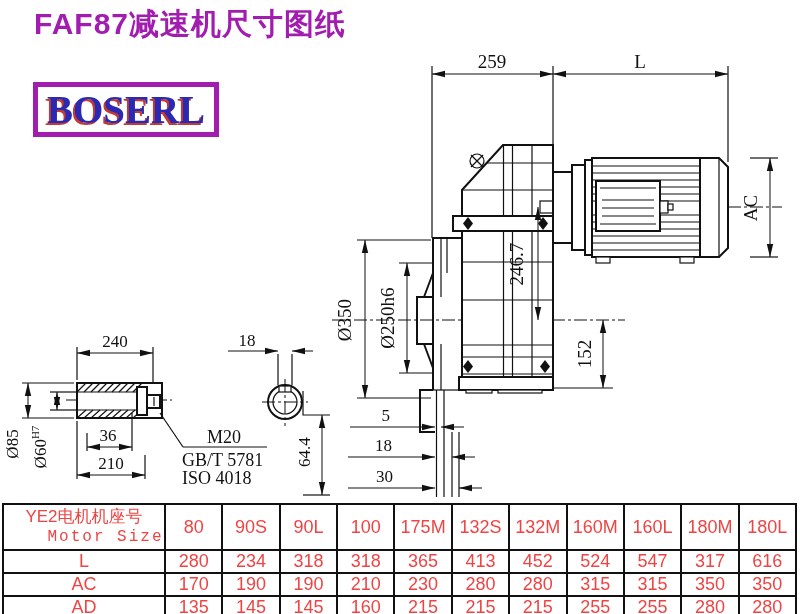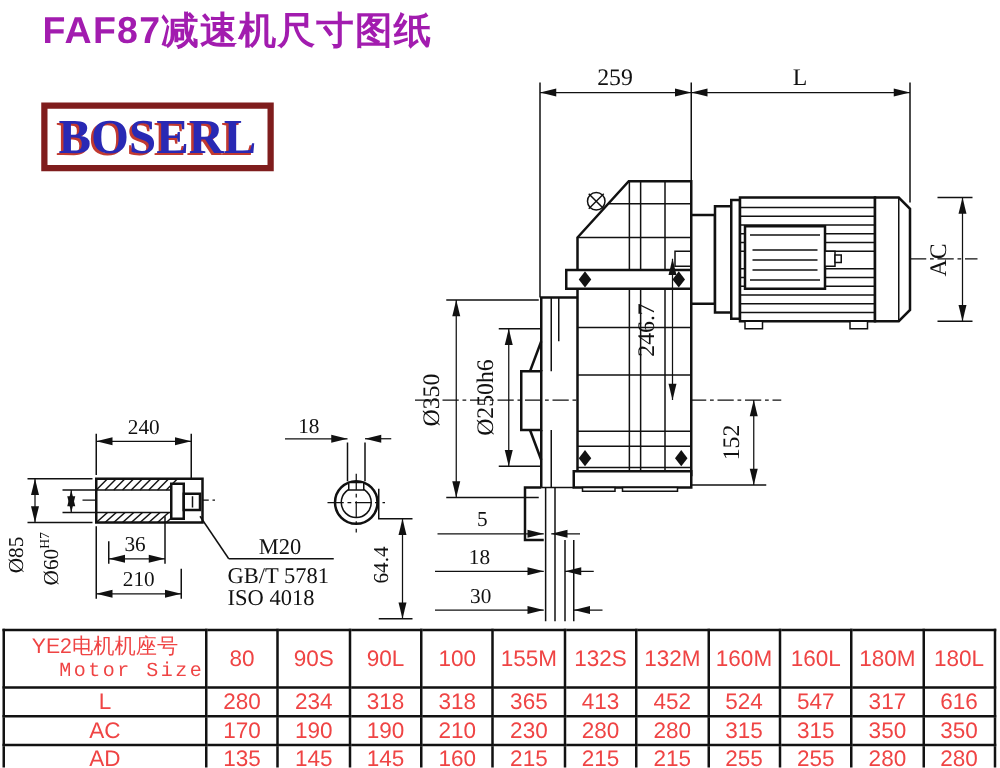--- a/index.html
+++ b/index.html
@@ -1,21 +1,21 @@
 <!DOCTYPE html>
 <html><head>
 <meta charset="utf-8">
 <style>
   html,body{margin:0;padding:0;}
   body{width:800px;height:614px;position:relative;background:#fff;overflow:hidden;
        font-family:"Liberation Sans",sans-serif;color:#111;}
   .page-title{position:absolute;left:34px;top:4px;font-size:30px;font-weight:bold;
        letter-spacing:1px;color:#a21caf;font-family:"Liberation Sans",sans-serif;}
   .logo-box{position:absolute;left:33px;top:82px;width:176px;height:45px;
-       border:5px solid #7f1d1d;background:#fff;display:flex;align-items:center;justify-content:center;}
+       border:5px solid #a21caf;background:#fff;display:flex;align-items:center;justify-content:center;}
   .logo-text{font-family:"Liberation Serif",serif;font-size:39px;font-weight:bold;line-height:1;
        color:#2929b4;text-shadow:-2px 2px 0 #c23a30;letter-spacing:0px;}
   svg.drawing{position:absolute;left:0;top:0;}
   svg .o{fill:none;stroke:#111;stroke-width:2;}
   svg .ow{fill:#fff;stroke:#111;stroke-width:2;}
   svg .t{fill:none;stroke:#111;stroke-width:1.2;}
   svg .tw{fill:#fff;stroke:#111;stroke-width:1.2;}
   svg .d{fill:none;stroke:#111;stroke-width:1;}
   svg .c{fill:none;stroke:#111;stroke-width:1;stroke-dasharray:13 3 3 3;}
   svg text{fill:#111;font-family:"Liberation Serif",serif;}
@@ -267,21 +267,21 @@
   <tbody>
       <tr>
     <th class="hdr-cell">
       <div class="cn">YE2电机机座号</div>
       <div class="en">Motor Size</div>
     </th>
     <th class="col-h">80</th>
     <th class="col-h">90S</th>
     <th class="col-h">90L</th>
     <th class="col-h">100</th>
-    <th class="col-h">155M</th>
+    <th class="col-h">175M</th>
     <th class="col-h">132S</th>
     <th class="col-h">132M</th>
     <th class="col-h">160M</th>
     <th class="col-h">160L</th>
     <th class="col-h">180M</th>
     <th class="col-h">180L</th>
   </tr>
   <tr>
     <td class="val">L</td>
     <td class="val">280</td>

